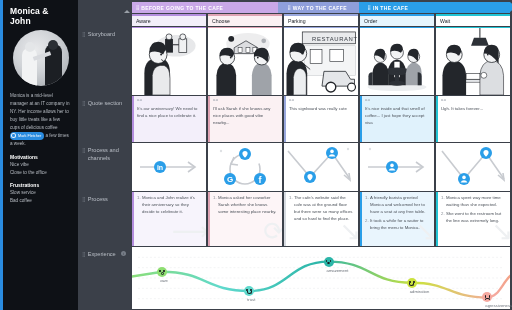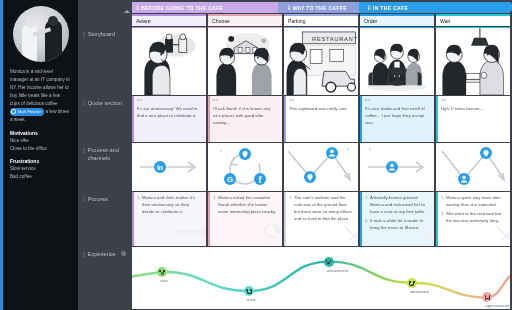--- a/index.html
+++ b/index.html
@@ -100,20 +100,21 @@
   .emo-face .mouth { position:absolute; bottom:2.2px; left:2.6px; width:4.8px;height:2.4px;border:0.7px solid #1a1d21;border-top:0;border-radius:0 0 5px 5px;}
   .emo-face.shock .mouth { border-radius:50%; border-top:.7px solid #1a1d21; height:2.6px; width:2.6px; left:3.7px;}
   .emo-face.angry .mouth { border-radius:5px 5px 0 0; border-bottom:0; border-top:.7px solid #1a1d21; height:2.2px;}
 </style>
 </head>
 <body>
 
 <div id="app">
 
   <aside id="persona">
+    <div id="persona-name">Monica &amp; John</div>
     <div id="persona-photo">
       <div class="fig-a"></div>
         <div class="head-a"></div>
       <div class="fig-b"></div>
         <div class="head-b"></div>
       <div class="arm"></div>
     </div>
     <div id="persona-bio">
       <span>Monica is a mid-level manager at an IT company in NY. Her income allows her to buy little treats like a few cups of delicious coffee</span>
       <span class="pill">

